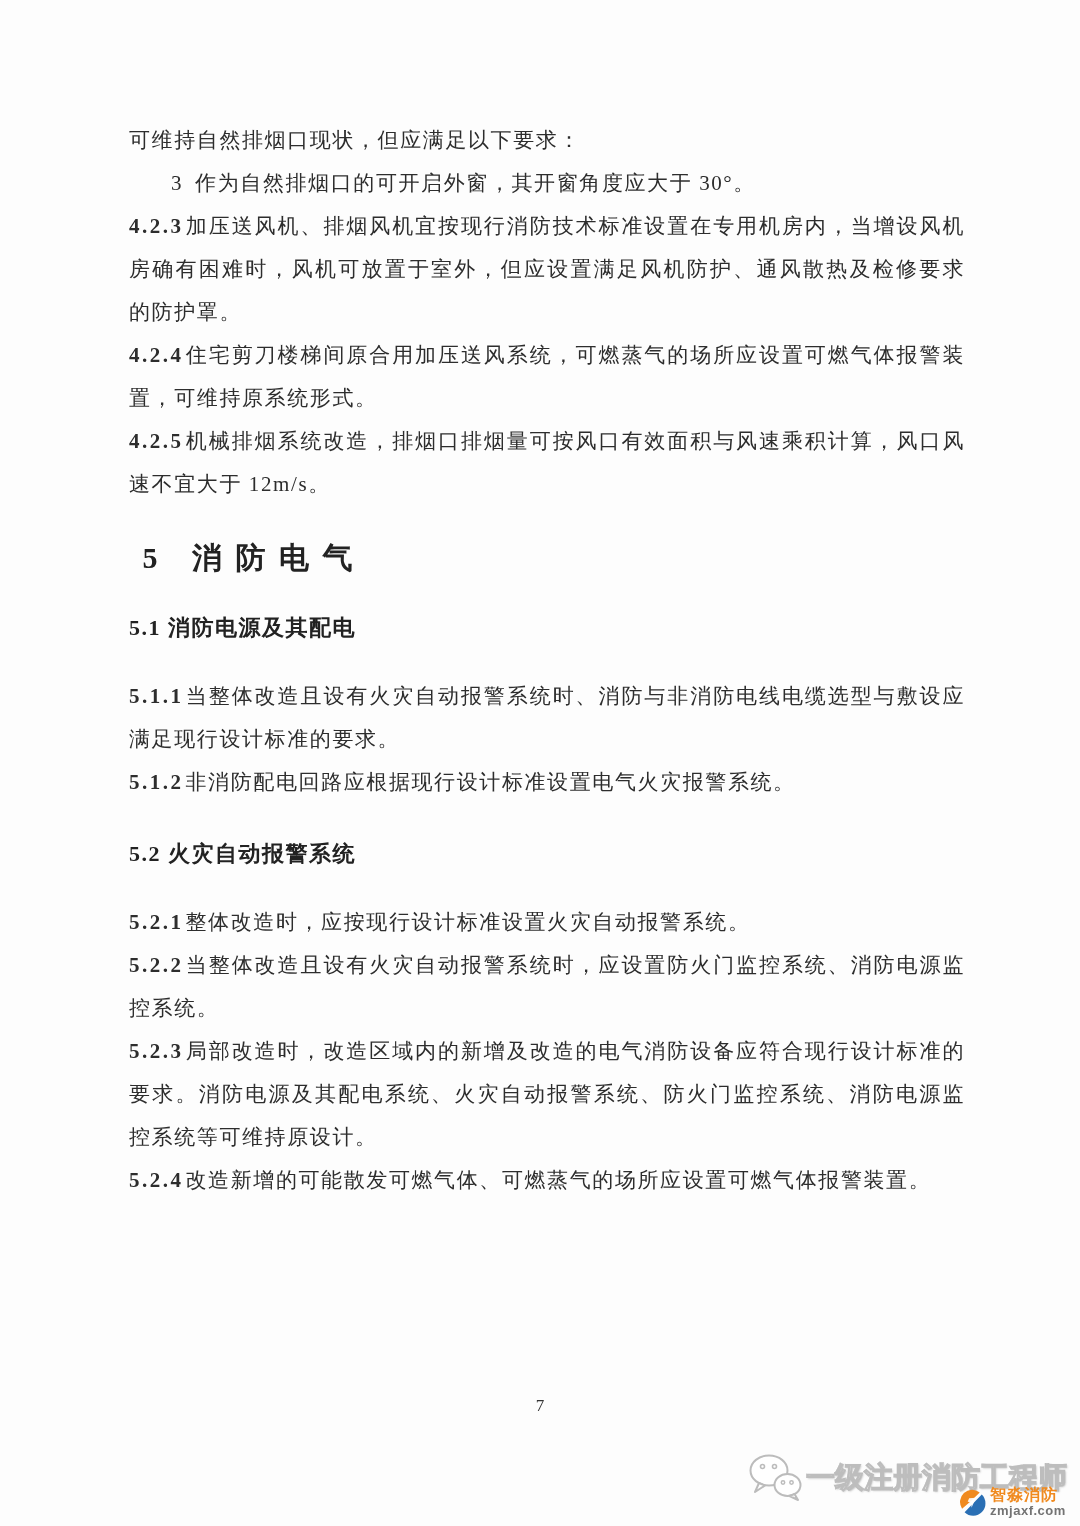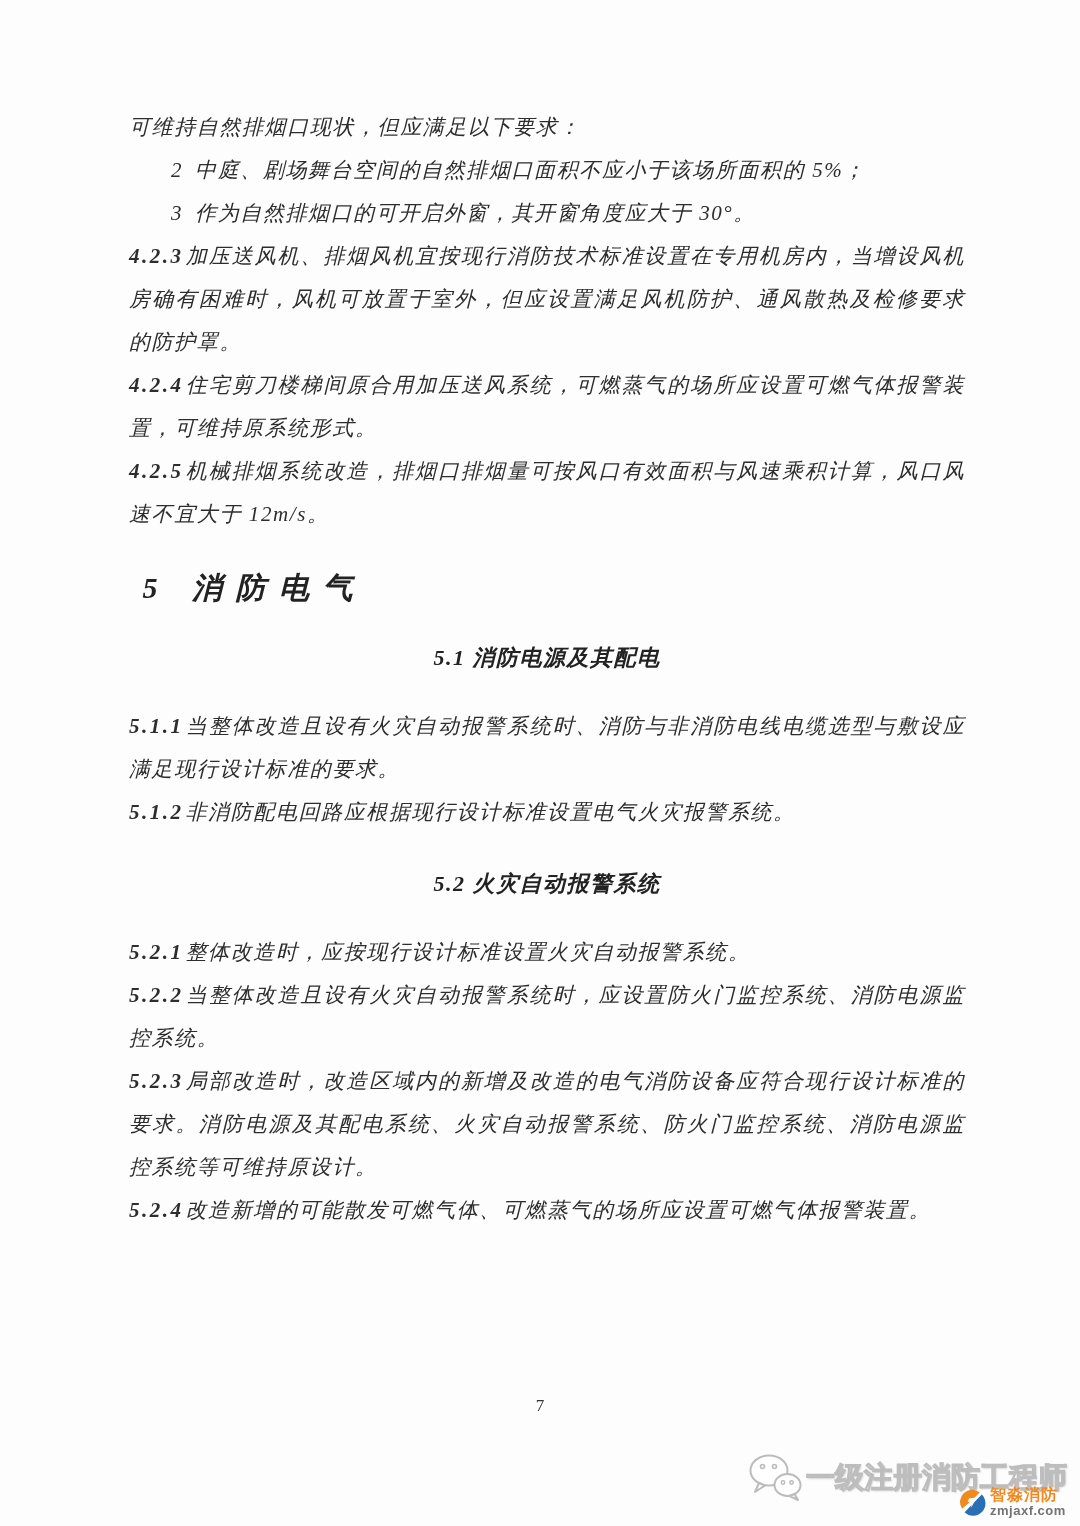--- a/index.html
+++ b/index.html
@@ -2,32 +2,32 @@
 <html><head>
 <meta charset="utf-8">
 <style>
   html,body{margin:0;padding:0;background:#e9e9e9;}
   .page{
     position:relative;width:1080px;height:1526px;margin:0 auto;
     background:#fdfdfd;overflow:hidden;
     font-family:"Liberation Serif","DejaVu Serif",serif;
     color:#2d2d2d;
   }
-  .content{position:absolute;left:129px;top:106px;width:836px;font-style:italic;}
+  .content{position:absolute;left:129px;top:119px;width:836px;}
   p.body{margin:0;font-size:21px;line-height:43px;text-align:justify;letter-spacing:1.6px;}
   p.item{text-indent:42px;}
   .lnum{margin-right:12px;}
   .cnum{font-weight:bold;margin-right:2px;letter-spacing:2.5px;}
   .chapter{
     margin:32px 0 0 0;padding-left:0.45em;font-size:30px;line-height:40px;
     text-align:left;font-weight:bold;letter-spacing:0.45em;color:#222;
   }
   .section{
     margin:36px 0 33px 0;font-size:22px;line-height:28px;
-    text-align:center;font-weight:bold;letter-spacing:1.5px;color:#222;
+    text-align:left;font-weight:bold;letter-spacing:1.5px;color:#222;
   }
   .pagenum{
     position:absolute;top:1396px;left:0;width:100%;
     text-align:center;font-size:17px;color:#333;
   }
   .footer-wm{position:absolute;left:0;top:1445px;width:924px;height:81px;}
   .wx-icon{position:absolute;left:748px;top:8px;width:54px;height:48px;}
   .wm-label{
     position:absolute;left:806px;top:13px;
     font-size:29px;font-weight:bold;letter-spacing:0px;white-space:nowrap;
@@ -49,21 +49,20 @@
 </style>
 </head>
 <body>
 
 <div class="page">
 
   <div class="content">
 
     <p class="body">可维持自然排烟口现状，但应满足以下要求：</p>
 
-    <p class="body item"><span class="lnum">2</span><span>中庭、剧场舞台空间的自然排烟口面积不应小于该场所面积的 5%；</span></p>
     <p class="body item"><span class="lnum">3</span><span>作为自然排烟口的可开启外窗，其开窗角度应大于 30°。</span></p>
 
     <p class="body clause"><span class="cnum">4.2.3</span><span>加压送风机、排烟风机宜按现行消防技术标准设置在专用机房内，当增设风机房确有困难时，风机可放置于室外，但应设置满足风机防护、通风散热及检修要求的防护罩。</span></p>
     <p class="body clause"><span class="cnum">4.2.4</span><span>住宅剪刀楼梯间原合用加压送风系统，可燃蒸气的场所应设置可燃气体报警装置，可维持原系统形式。</span></p>
     <p class="body clause"><span class="cnum">4.2.5</span><span>机械排烟系统改造，排烟口排烟量可按风口有效面积与风速乘积计算，风口风速不宜大于 12m/s。</span></p>
 
     <h1 class="chapter">5 消防电气</h1>
 
     <h2 class="section">5.1 消防电源及其配电</h2>
 

